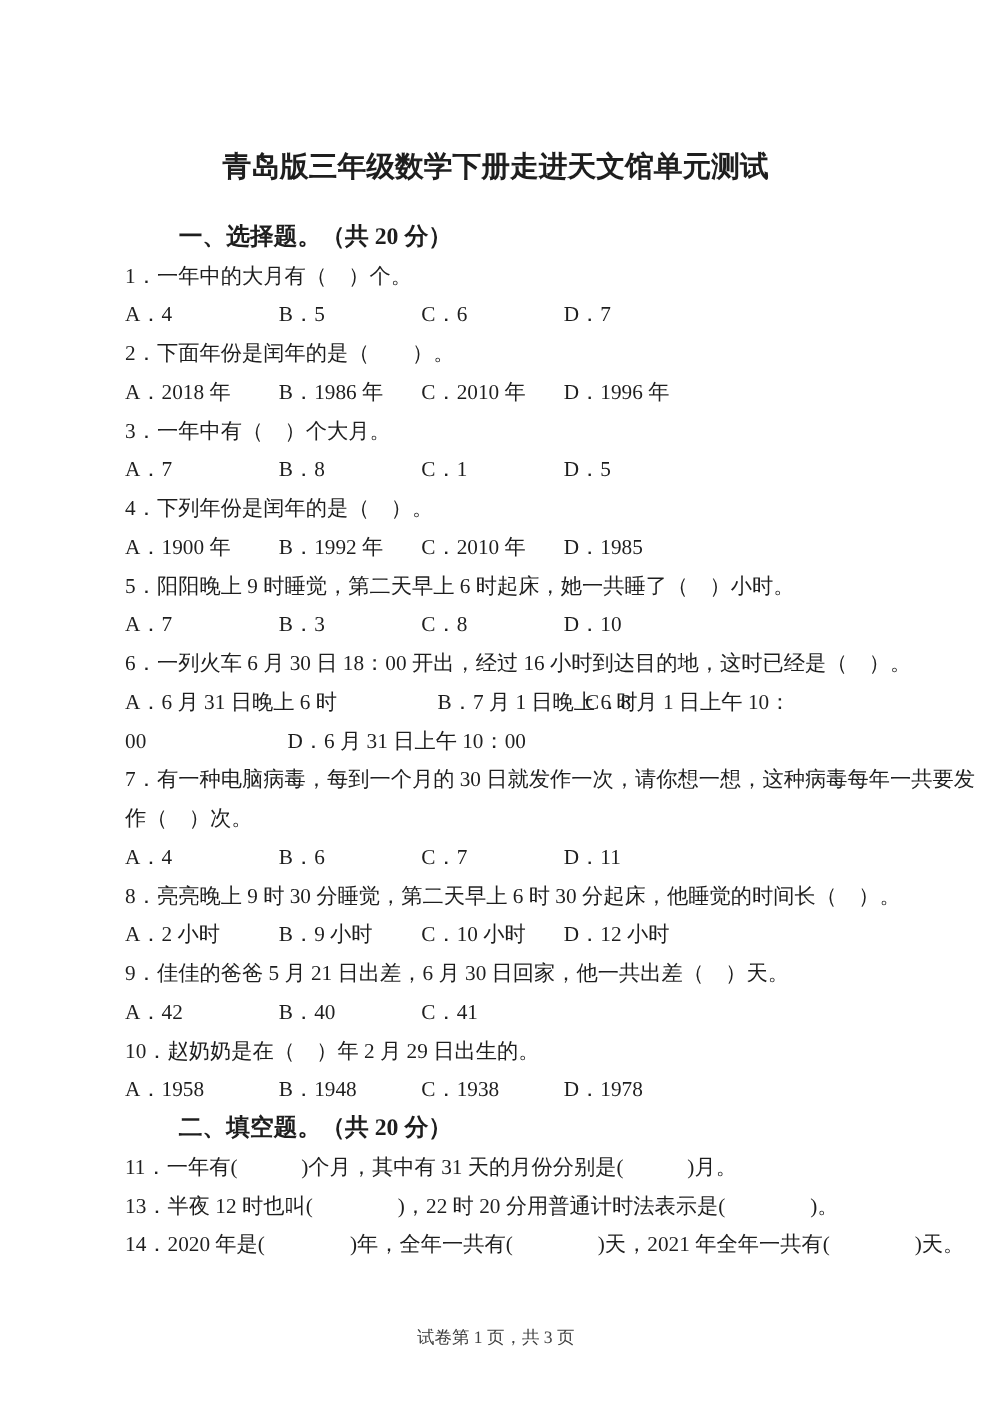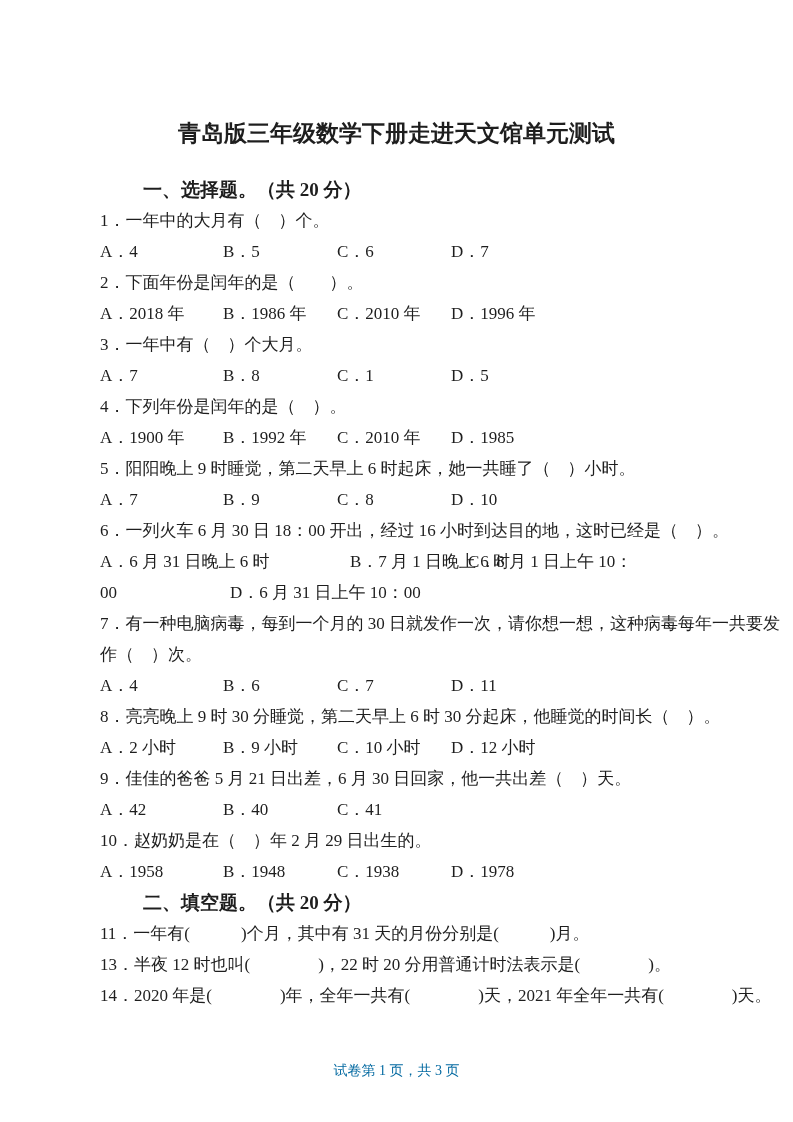--- a/index.html
+++ b/index.html
@@ -17,21 +17,21 @@
   .line{height:31px;line-height:31px;font-size:17px;white-space:pre;}
   .heading{font-size:19px;font-weight:bold;margin-left:43px;}
   .opts{display:grid;grid-template-columns:123px 114px 114px 1fr;}
   .opts span{white-space:pre;}
   .opts6a{display:grid;grid-template-columns:250px 118px 1fr;}
   .opts6a span{white-space:pre;}
   .opts6b{display:grid;grid-template-columns:130px 1fr;}
   .opts6b span{white-space:pre;}
   .footer{
     position:absolute;top:1060px;left:0;width:100%;text-align:center;
-    font-size:14px;line-height:22px;color:#0369a1;white-space:pre;
+    font-size:14px;line-height:22px;color:#404040;white-space:pre;
   }
 </style>
 </head>
 <body>
 
 <div class="page">
 
   <h1 class="doc-title">青岛版三年级数学下册走进天文馆单元测试</h1>
 
   <div class="content">
@@ -66,21 +66,21 @@
     <div class="line opts">
       <span>A．1900 年</span>
       <span>B．1992 年</span>
       <span>C．2010 年</span>
       <span>D．1985</span>
     </div>
 
     <div class="line">5．阳阳晚上 9 时睡觉，第二天早上 6 时起床，她一共睡了（　）小时。</div>
     <div class="line opts">
       <span>A．7</span>
-      <span>B．9</span>
+      <span>B．3</span>
       <span>C．8</span>
       <span>D．10</span>
     </div>
 
     <div class="line">6．一列火车 6 月 30 日 18：00 开出，经过 16 小时到达目的地，这时已经是（　）。</div>
     <div class="line opts6a">
       <span>A．6 月 31 日晚上 6 时</span>
       <span>B．7 月 1 日晚上 6 时</span>
       <span>C．8 月 1 日上午 10：</span>
     </div>

